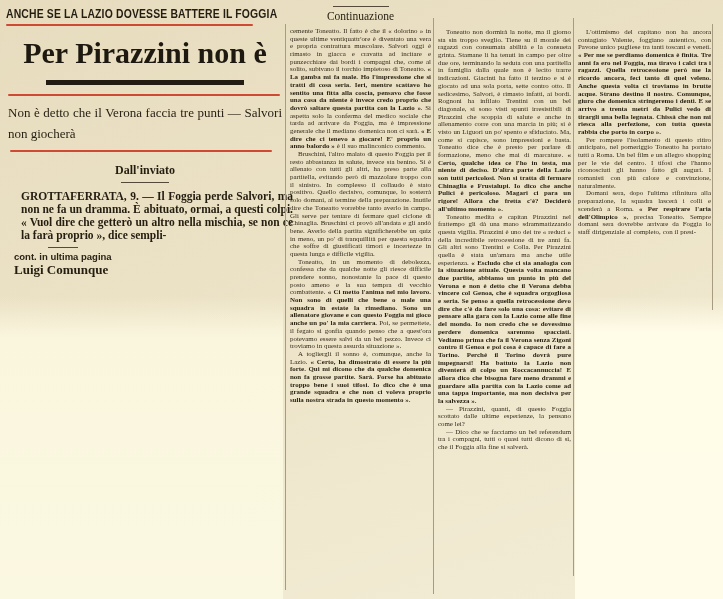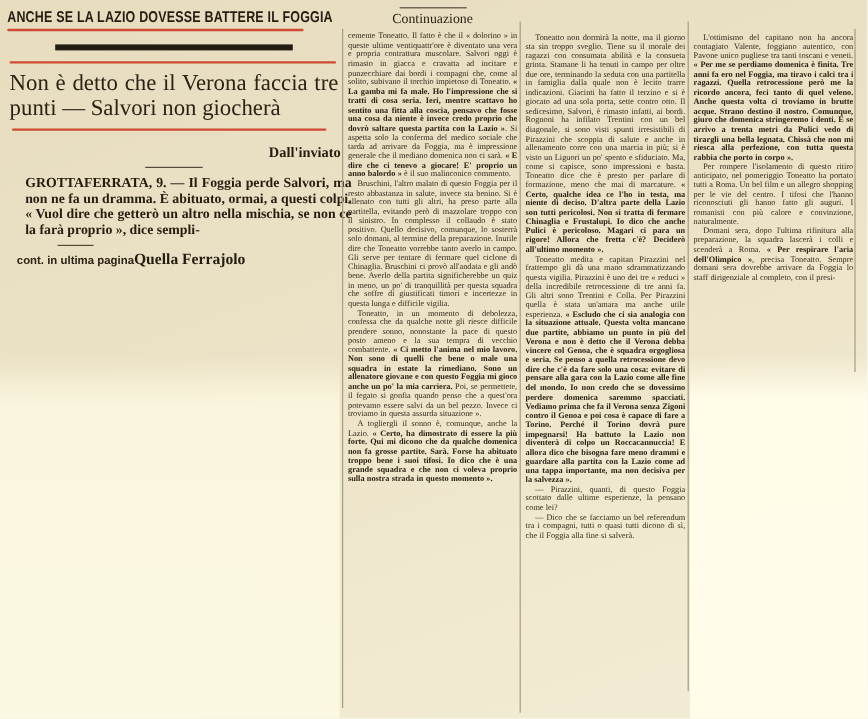--- a/index.html
+++ b/index.html
@@ -35,32 +35,32 @@
   .kicker-rule{width:247px;margin-top:1px;}
   .headline{
     font-weight:700;font-size:30px;line-height:32px;color:#1e1910;
     text-align:center;margin:0;padding:0;
   }
   .hl1{margin-top:11px;}
   .black-bar{width:198px;height:5px;background:#221c12;margin:11px auto 0 auto;}
   .hl2{margin-top:8px;}
   .rule-mid1{width:272px;margin:9px 0 0 2px;}
   .deck{
-    font-size:19px;line-height:20.5px;color:#2a2316;
+    font-size:13px;line-height:20.5px;color:#2a2316;
     text-align:justify;margin:7px 0 0 0;padding:0 0 0 2px;width:274px;
   }
   .rule-mid2{width:262px;margin:6px 0 0 4px;}
-  .byline{font-weight:700;font-size:12px;text-align:right;margin-top:11px;color:#241d10;}
+  .byline{font-weight:700;font-size:12px;text-align:center;margin-top:11px;color:#241d10;}
   .byline-rule{width:48px;height:1px;background:#55493a;margin:4px auto 0 auto;}
   .intro{
     font-weight:700;font-size:11.5px;line-height:13px;
     text-align:justify;margin:7px 0 0 15px;width:272px;color:#241d10;
   }
   .intro-rule{width:30px;height:1px;background:#55493a;margin:5px 0 0 42px;}
-  .lead-foot{display:flex;justify-content:flex-start;align-items:baseline;margin:3px 4px 0 8px;}
+  .lead-foot{display:flex;justify-content:flex-start;align-items:baseline;margin:3px 4px 0 8px;flex-direction:column;}
   .cont-note{font-family:"Liberation Sans","DejaVu Sans",sans-serif;font-weight:700;font-size:9.5px;color:#2a2316;}
   .author{font-weight:700;font-size:13px;color:#241d10;padding-right:28px;}
 
   
   .col{position:absolute;}
   .col-head{text-align:center;}
   .col-head .toprule{width:56px;height:1px;background:#55493a;margin:0 auto;}
   .col-head .cont-title{font-weight:400;font-size:11.5px;margin-top:3px;color:#241d10;}
   .col-body{margin-top:5px;}
   .col-body p{
@@ -82,31 +82,32 @@
 <div class="page">
 
   <div class="patch patch-bl"></div>
   <div class="patch patch-br"></div>
 
   <section class="lead">
     <div class="kicker">
       <div class="kicker-text">ANCHE SE LA LAZIO DOVESSE BATTERE IL FOGGIA</div>
     </div>
     <div class="rule-red kicker-rule"></div>
+    <h1 class="headline hl1">Per Pirazzini non è</h1>
     <div class="black-bar"></div>
     <div class="rule-red rule-mid1"></div>
     <p class="deck">Non è detto che il Verona faccia tre punti — Salvori non giocherà</p>
     <div class="rule-red rule-mid2"></div>
     <div class="byline">Dall'inviato</div>
     <div class="byline-rule"></div>
     <p class="intro">GROTTAFERRATA, 9. — Il Foggia perde Salvori, ma non ne fa un dramma. È abituato, ormai, a questi colpi. « Vuol dire che getterò un altro nella mischia, se non ce la farà proprio », dice sempli-</p>
     <div class="intro-rule"></div>
     <div class="lead-foot">
       <span class="cont-note">cont. in ultima pagina</span>
-      <span class="author">Quella Ferrajolo</span>
+      <span class="author">Luigi Comunque</span>
     </div>
   </section>
 
   <div class="vr vr1"></div>
   <div class="vr vr2"></div>
   <div class="vr vr3"></div>
   <div class="vr vr4"></div>
 
   <section class="col col2">
     <div class="col-head">

